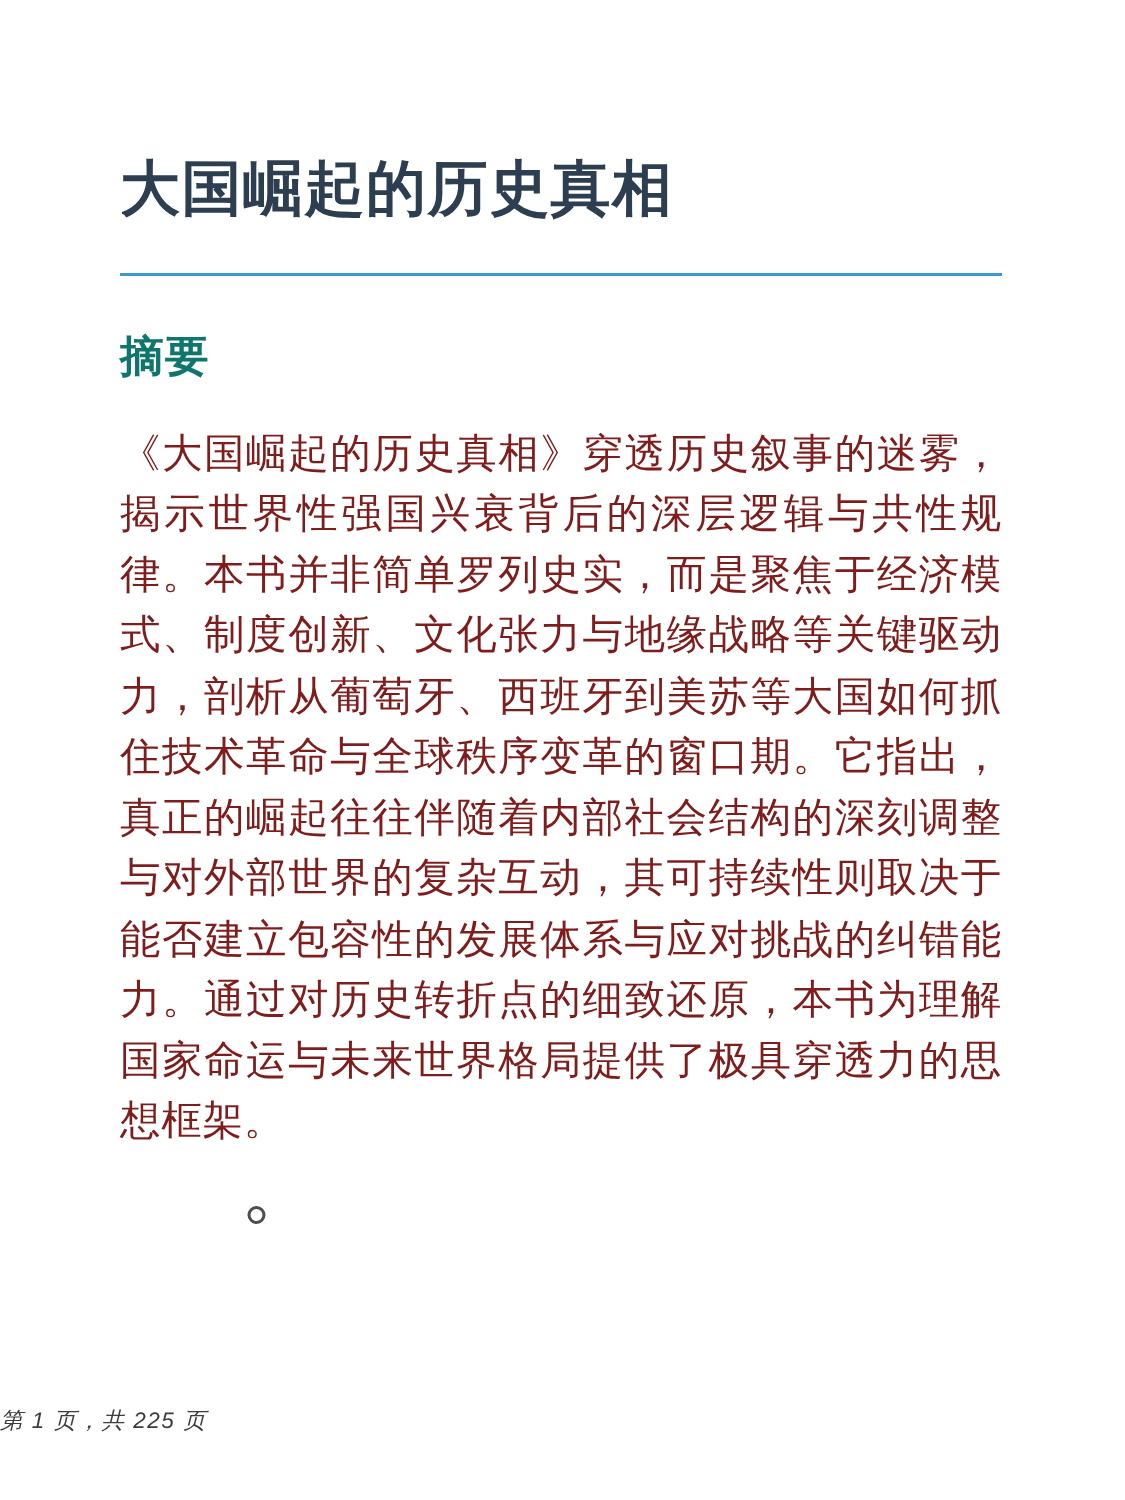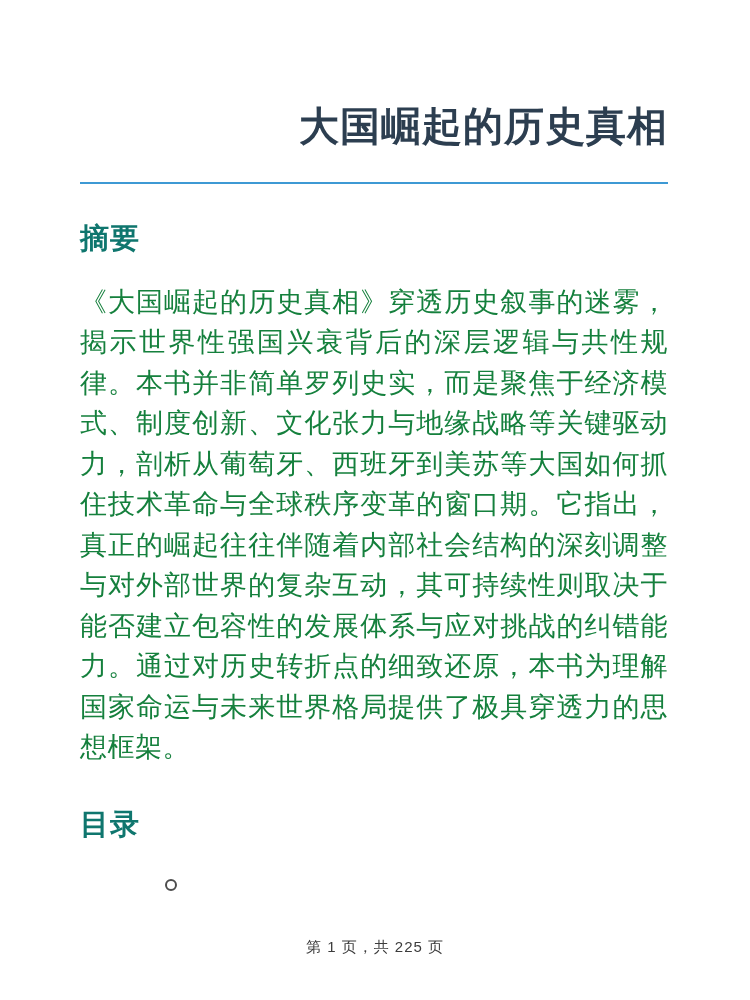--- a/index.html
+++ b/index.html
@@ -21,36 +21,35 @@
   }
   .doc-title {
     margin: 0;
     font-size: 40px;
     font-weight: 700;
     line-height: 1.3;
     color: #2c3e50;
     letter-spacing: 1px;
     padding-bottom: 30px;
     border-bottom: 2px solid #3d99d4;
-    text-align: right;
   }
   .section-heading {
     font-size: 29px;
     font-weight: 700;
     line-height: 1.3;
     color: #0f766e;
     letter-spacing: 1px;
   }
   .abstract-heading { margin: 36px 0 0 0; }
   .toc-heading { margin: 38px 0 0 0; }
   .abstract-body {
     margin: 24px 0 0 0;
     font-size: 27px;
     line-height: 40.5px;
-    color: #15803d;
+    color: #7f1d1d;
     text-align: justify;
     letter-spacing: 0.5px;
   }
   .toc-list {
     list-style: none;
     margin: 18px 0 0 0;
     padding: 0;
   }
   .toc-item {
     position: relative;
@@ -78,39 +77,39 @@
     width: 12px;
     height: 12px;
     background: transparent;
     border: 2px solid #4d4d4d;
   }
   .page-footer {
     position: absolute;
     left: 0;
     right: 0;
     top: 938px;
-    text-align: center;
+    text-align: left;
     font-size: 15px;
     color: #3c3c3c;
     letter-spacing: 1px;
+    font-style: italic;
   }
 </style>
 </head>
 <body>
 
 <div class="page">
   <div class="content">
 
     <h1 class="doc-title">大国崛起的历史真相</h1>
 
     <h2 class="section-heading abstract-heading">摘要</h2>
 
     <p class="abstract-body">《大国崛起的历史真相》穿透历史叙事的迷雾，揭示世界性强国兴衰背后的深层逻辑与共性规律。本书并非简单罗列史实，而是聚焦于经济模式、制度创新、文化张力与地缘战略等关键驱动力，剖析从葡萄牙、西班牙到美苏等大国如何抓住技术革命与全球秩序变革的窗口期。它指出，真正的崛起往往伴随着内部社会结构的深刻调整与对外部世界的复杂互动，其可持续性则取决于能否建立包容性的发展体系与应对挑战的纠错能力。通过对历史转折点的细致还原，本书为理解国家命运与未来世界格局提供了极具穿透力的思想框架。</p>
 
-    <h2 class="section-heading toc-heading">目录</h2>
 
     <ul class="toc-list">
 
   <li class="toc-item level-2">
     <span class="bullet"></span>
   </li>
 </ul>
 
   </div>
 

